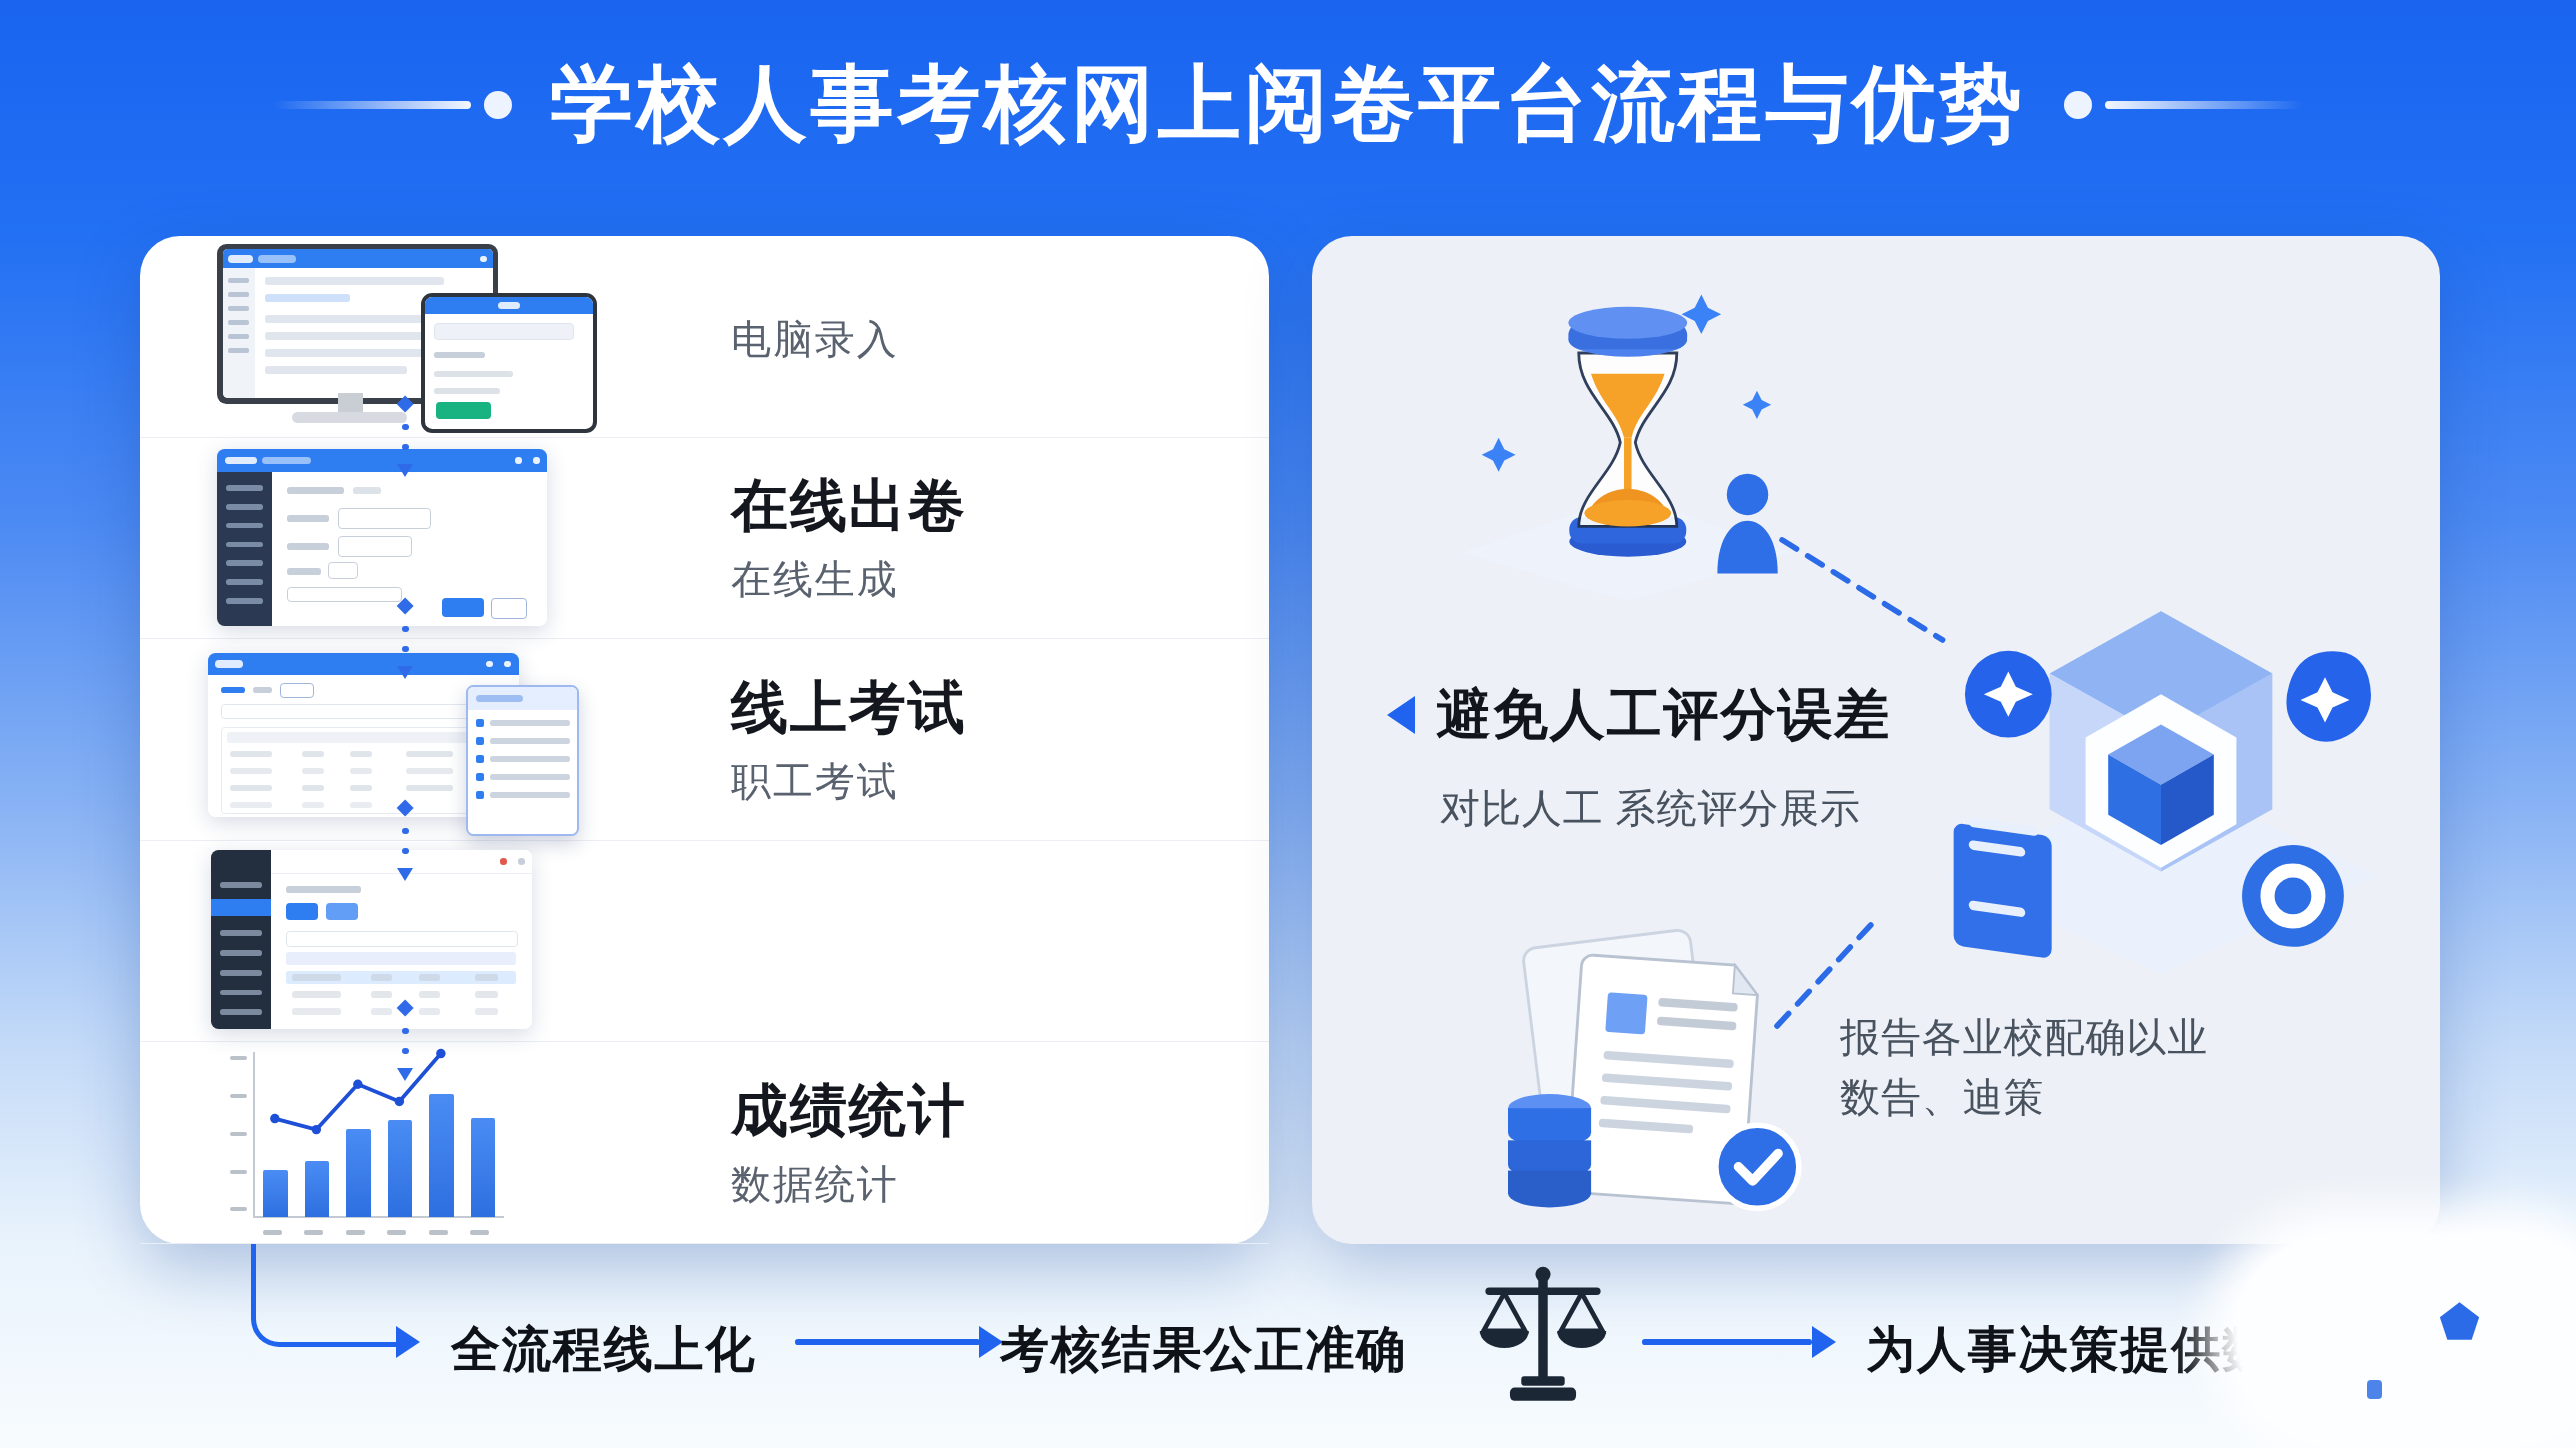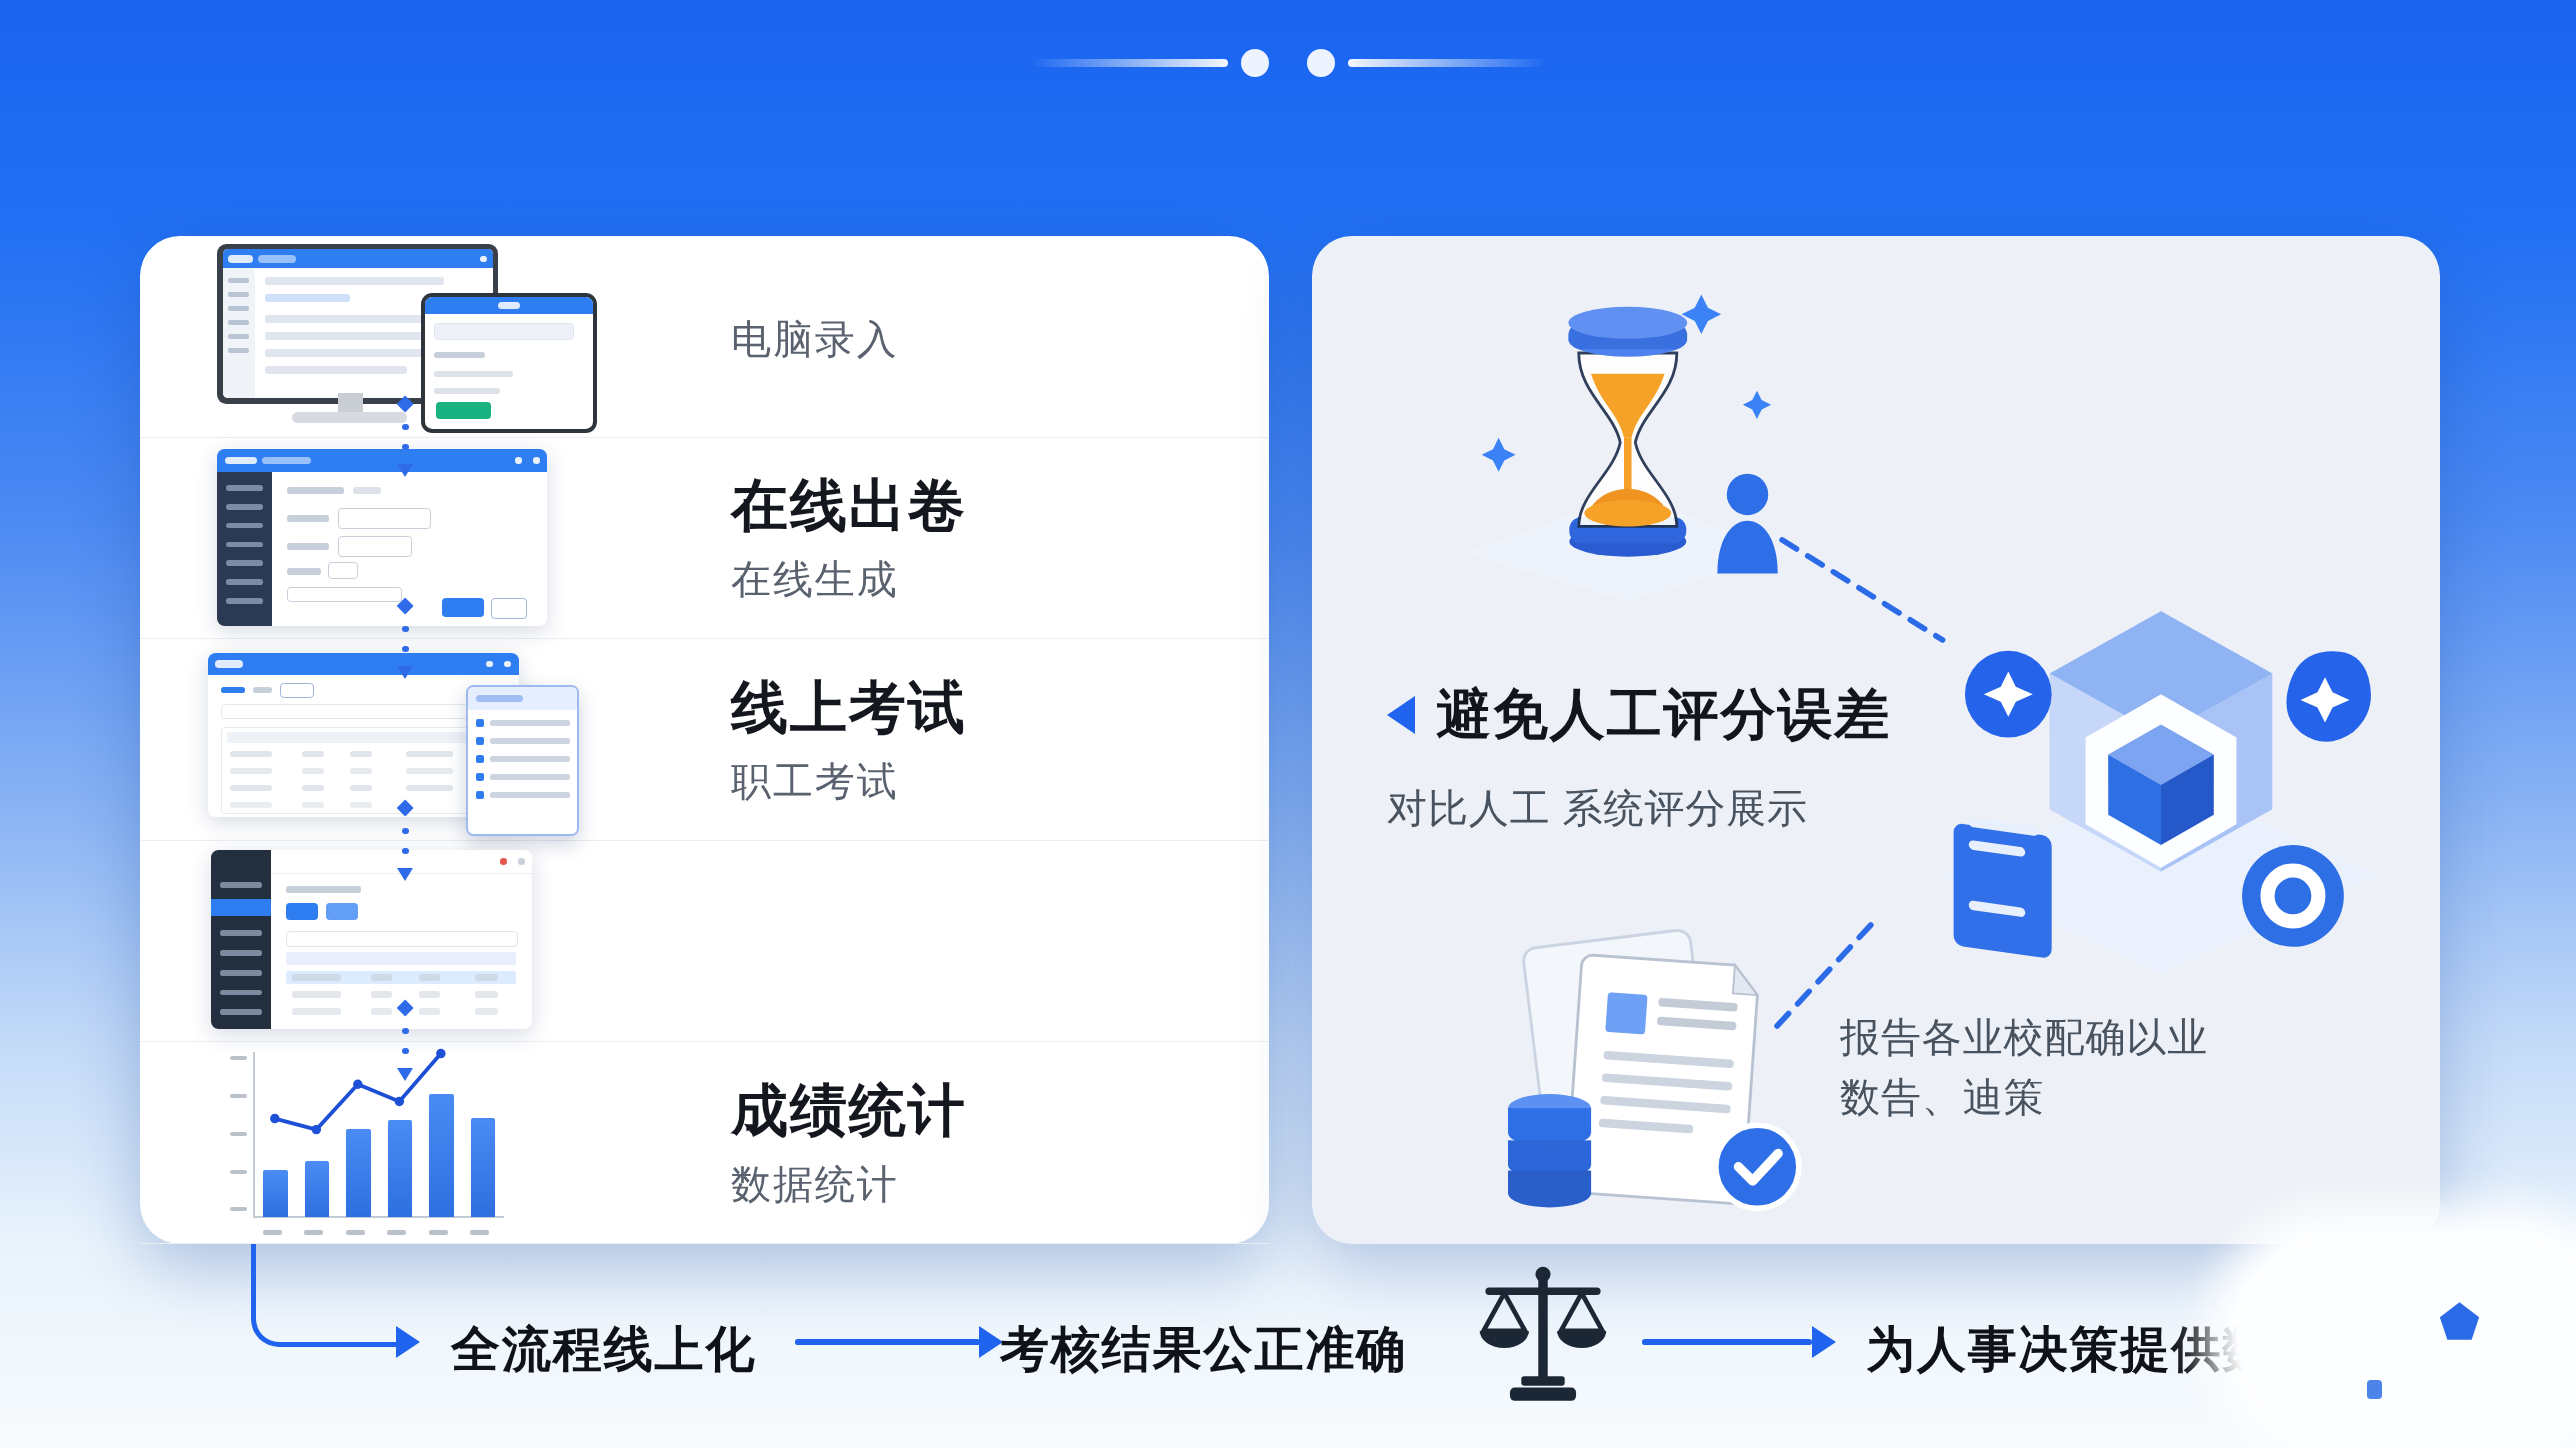--- a/index.html
+++ b/index.html
@@ -110,20 +110,21 @@
 </head>
 <body>
 
 <div id="stage">
 
   <div class="header">
     <div class="deco">
       <div class="deco-line l"></div>
       <div class="deco-dot"></div>
     </div>
+    <div class="page-title">学校人事考核网上阅卷平台流程与优势</div>
     <div class="deco">
       <div class="deco-dot"></div>
       <div class="deco-line r"></div>
     </div>
   </div>
 
   <div id="left-card" class="card">
 
     <div class="step-row">
       <div class="thumb">
@@ -399,21 +400,21 @@
       <path d="M293 26 l7 14 14 7 -14 7 -7 14 -7 -14 -14 -7 14 -7 Z" fill="#3b82f6"></path>
       <path d="M352 128 l5 10 10 5 -10 5 -5 10 -5 -10 -10 -5 10 -5 Z" fill="#3b82f6"></path>
       <path d="M78 178 l6 12 12 6 -12 6 -6 12 -6 -12 -12 -6 12 -6 Z" fill="#3b82f6"></path>
     </svg>
 
     <div class="feat-text" style="left:75px;top:442px">
       <div class="feat-title-row">
         <div class="tri-l"></div>
         <div class="feat-title">避免人工评分误差</div>
       </div>
-      <div class="feat-sub" style="">对比人工 系统评分展示</div>
+      <div class="feat-sub" style="margin-left:53px">对比人工 系统评分展示</div>
     </div>
     <svg style="position:absolute;left:613px;top:347px" width="472" height="443" viewBox="0 0 500 470">
       <polygon points="250,206 480,310 250,414 20,310" fill="#dde8fa"></polygon>
       <polygon points="250,206 480,310 250,414 20,310" fill="#ffffff" opacity="0.4"></polygon>
       <polygon points="250,30 368,96 368,240 250,306 132,240 132,96" fill="#b9cff8"></polygon>
       <polygon points="250,30 368,96 250,162 132,96" fill="#8fb3f3"></polygon>
       <polygon points="132,96 250,162 250,306 132,240" fill="#c6d7fa"></polygon>
       <polygon points="368,96 250,162 250,306 368,240" fill="#a9c3f6"></polygon>
       <polygon points="250,118 330,164 330,256 250,302 170,256 170,164" fill="#fdfeff"></polygon>
       <polygon points="250,150 306,182 250,214 194,182" fill="#7ca4f1"></polygon>

